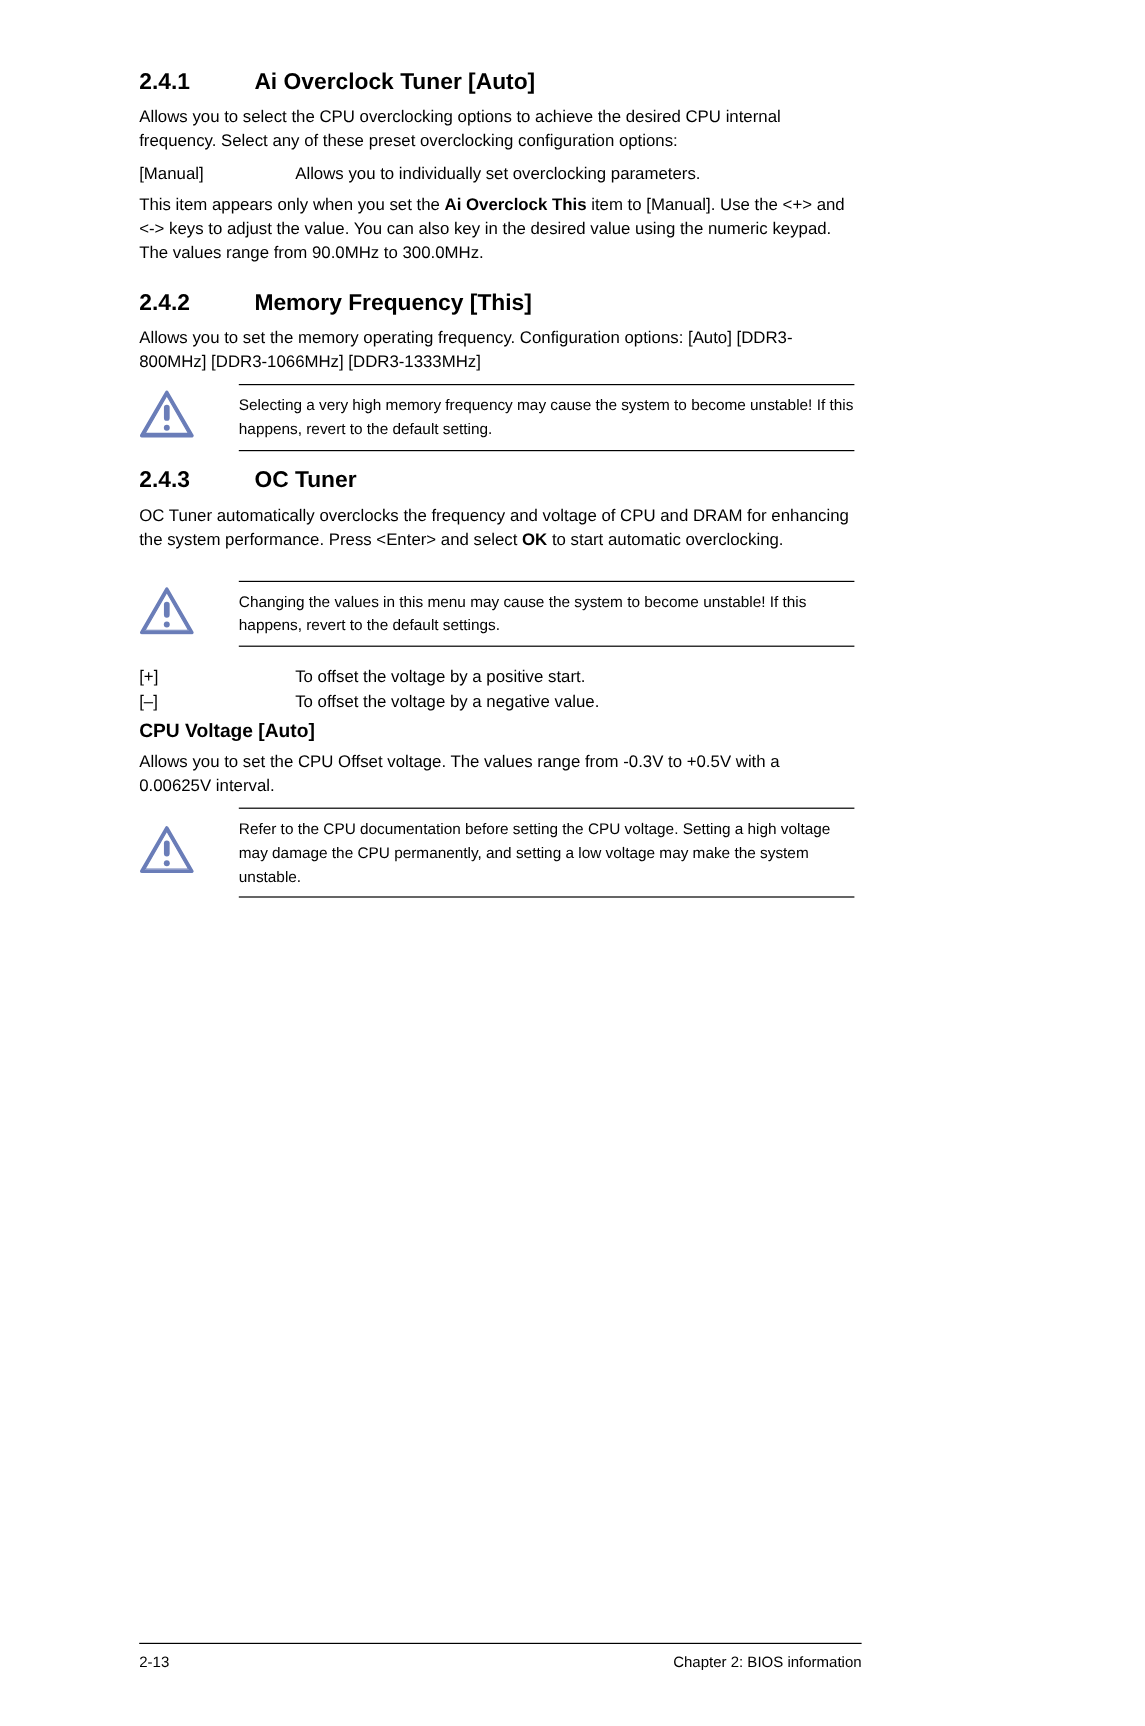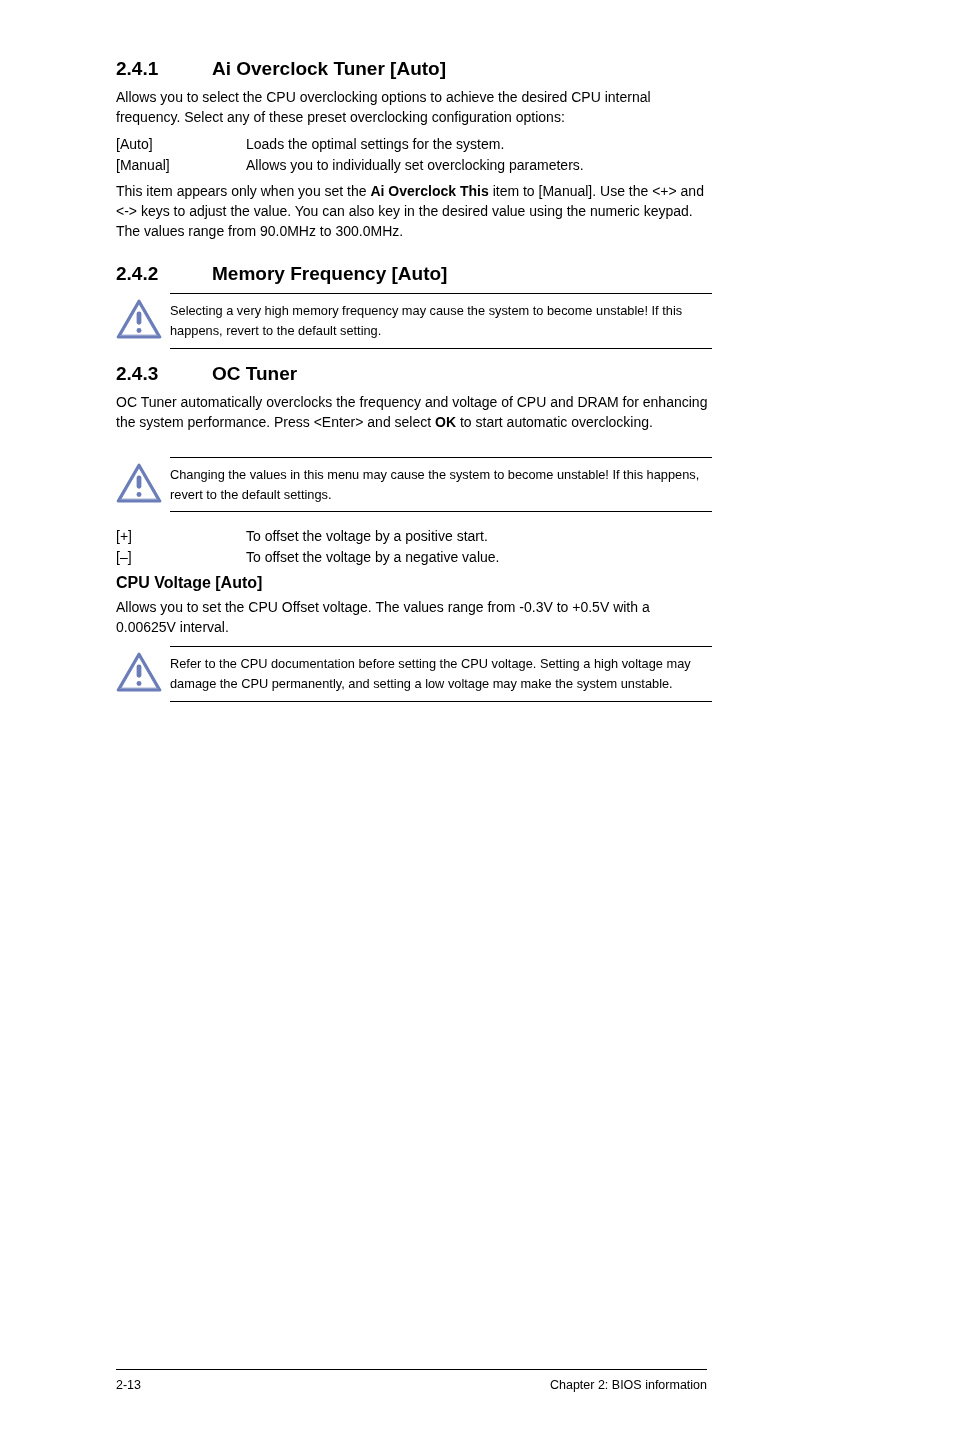--- a/index.html
+++ b/index.html
@@ -39,21 +39,21 @@
     font-size: 14px;
     line-height: 1.5;
   }
   .defrow .term { width: 130px; flex-shrink: 0; }
   .defrow .desc { flex: 1; }
 
   .note-block {
     display: flex;
     align-items: center;
     margin: 8px 0 14px 0;
-    gap: 8px;
+    gap: 37px;
   }
   .note-block .icon { flex-shrink: 0; width: 46px; }
   .note-block .lines { flex: 1; }
   .note-block hr {
     border: none;
     border-top: 1px solid #000;
     margin: 0;
   }
   .note-block .note-text {
     font-size: 12.8px;
@@ -61,58 +61,55 @@
     padding: 7px 0 7px 0;
   }
 
   .spacer-sm { height: 10px; }
   .spacer-md { height: 16px; }
 
   .footer {
     position: absolute;
     bottom: 46px;
     left: 116px;
-    right: 87px;
+    right: 76px;
     border-top: 1px solid #000;
     padding-top: 8px;
     display: flex;
     justify-content: space-between;
     font-size: 12.5px;
   }
 </style>
 </head>
 <body>
 
 <div class="page">
 
   <div class="h-sec">
     <span class="num">2.4.1</span>
     <span>Ai Overclock Tuner [Auto]</span>
   </div>
   <div class="para">Allows you to select the CPU overclocking options to achieve the desired CPU internal frequency. Select any of these preset overclocking configuration options:</div>
   <div class="deflist">
     <div class="defrow">
-      <span class="term">[Auto]</span>
-      <span class="desc">Loads the optimal settings for the system.</span>
-    </div>
-    <div class="defrow">
       <span class="term">[Manual]</span>
       <span class="desc">Allows you to individually set overclocking parameters.</span>
     </div>
   </div>
   <div class="para">
     <span>This item appears only when you set the </span><b>Ai Overclock This</b><span> item to [Manual]. Use the &lt;+&gt; and &lt;-&gt; keys to adjust the value. You can also key in the desired value using the numeric keypad. The values range from 90.0MHz to 300.0MHz.</span>
   </div>
 
   <div class="spacer-md"></div>
 
   <div class="h-sec">
     <span class="num">2.4.2</span>
-    <span>Memory Frequency [Auto]</span>
+    <span>Memory Frequency [This]</span>
   </div>
+  <div class="para">Allows you to set the memory operating frequency. Configuration options: [Auto] [DDR3-800MHz] [DDR3-1066MHz] [DDR3-1333MHz]</div>
 
   <div class="note-block">
     <div class="icon">
       <svg viewBox="0 0 48 42" width="46" height="40">
         <path d="M24 2 L46 40 L2 40 Z" fill="none" stroke="#6a7db8" stroke-width="3" stroke-linejoin="round"></path>
         <path d="M24 5 L43 38 L5 38 Z" fill="none" stroke="#6a7db8" stroke-width="1"></path>
         <rect x="21.5" y="13" width="5" height="14" rx="2.5" fill="#6a7db8"></rect>
         <circle cx="24" cy="33" r="2.6" fill="#6a7db8"></circle>
       </svg>
     </div>

